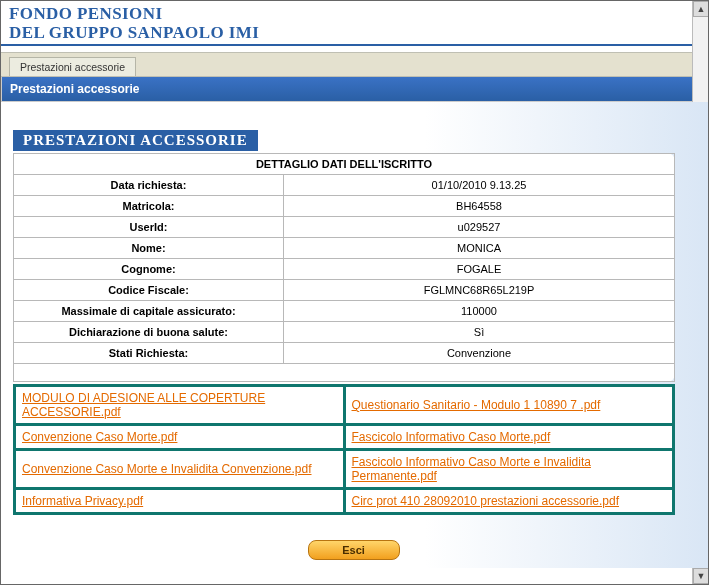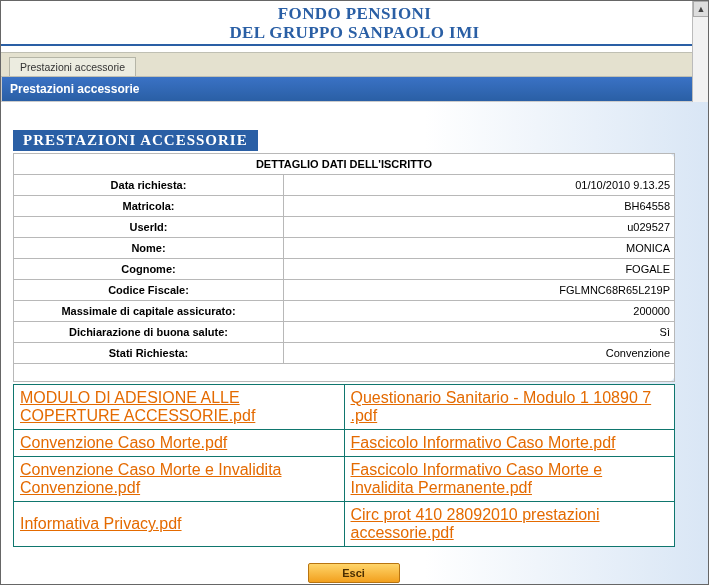--- a/index.html
+++ b/index.html
@@ -31,21 +31,20 @@
     border: 1px solid #aaa;
     display: flex; align-items: center; justify-content: center;
     font-size: 9px; color: #444;
     cursor: pointer;
   }
   .scroll-track { flex: 1; background: #f2f2f2; }
 
   .header {
     padding: 4px 8px 2px 8px;
     border-bottom: 2px solid #2a5fa5;
-    text-align: center;
   }
   .header .line1, .header .line2 {
     font-family: "Times New Roman", serif;
     font-weight: bold;
     color: #2a5fa5;
     font-size: 17px;
     line-height: 1.1;
     letter-spacing: 0.4px;
   }
 
@@ -111,58 +110,59 @@
     font-weight: bold;
     padding: 6px 4px;
   }
   td.label {
     width: 270px;
     font-weight: bold;
     text-align: center;
     padding-right: 4px;
   }
   td.value {
-    text-align: right;
+    text-align: center;
     padding-left: 4px;
   }
   tr.spacer td { height: 18px; }
 
   
   table.links {
     border-collapse: collapse;
     width: 662px;
     background: #fff;
     margin-top: 2px;
   }
   table.links td {
-    border: 1px solid #0f766e;
+    border: 3px solid #0f766e;
     padding: 4px 6px;
-    font-size: 16px;
+    font-size: 12px;
     width: 50%;
   }
   table.links a {
     color: #e46a00;
     text-decoration: underline;
   }
 
   .button-row {
     margin-top: 16px;
     text-align: center;
   }
   .btn-esci {
     display: inline-block;
     min-width: 92px;
     padding: 3px 24px;
     background: linear-gradient(#ffd56a, #f2a01e);
     border: 1px solid #b87410;
-    border-radius: 2px;
+    border-radius: 8px;
     color: #4a2e00;
     font-weight: bold;
     font-size: 11px;
     cursor: pointer;
+    margin-top: 9px;
   }
 </style>
 </head>
 <body>
 
 <div class="page">
 
   <div class="scrollbar">
     <div class="scroll-btn">
       <span>▲</span>
@@ -212,21 +212,21 @@
       <tr>
         <td class="label">Cognome:</td>
         <td class="value">FOGALE</td>
       </tr>
       <tr>
         <td class="label">Codice Fiscale:</td>
         <td class="value">FGLMNC68R65L219P</td>
       </tr>
       <tr>
         <td class="label">Massimale di capitale assicurato:</td>
-        <td class="value">200000</td>
+        <td class="value">110000</td>
       </tr>
       <tr>
         <td class="label">Dichiarazione di buona salute:</td>
         <td class="value">Sì</td>
       </tr>
       <tr>
         <td class="label">Stati Richiesta:</td>
         <td class="value">Convenzione</td>
       </tr>
       <tr class="spacer">

